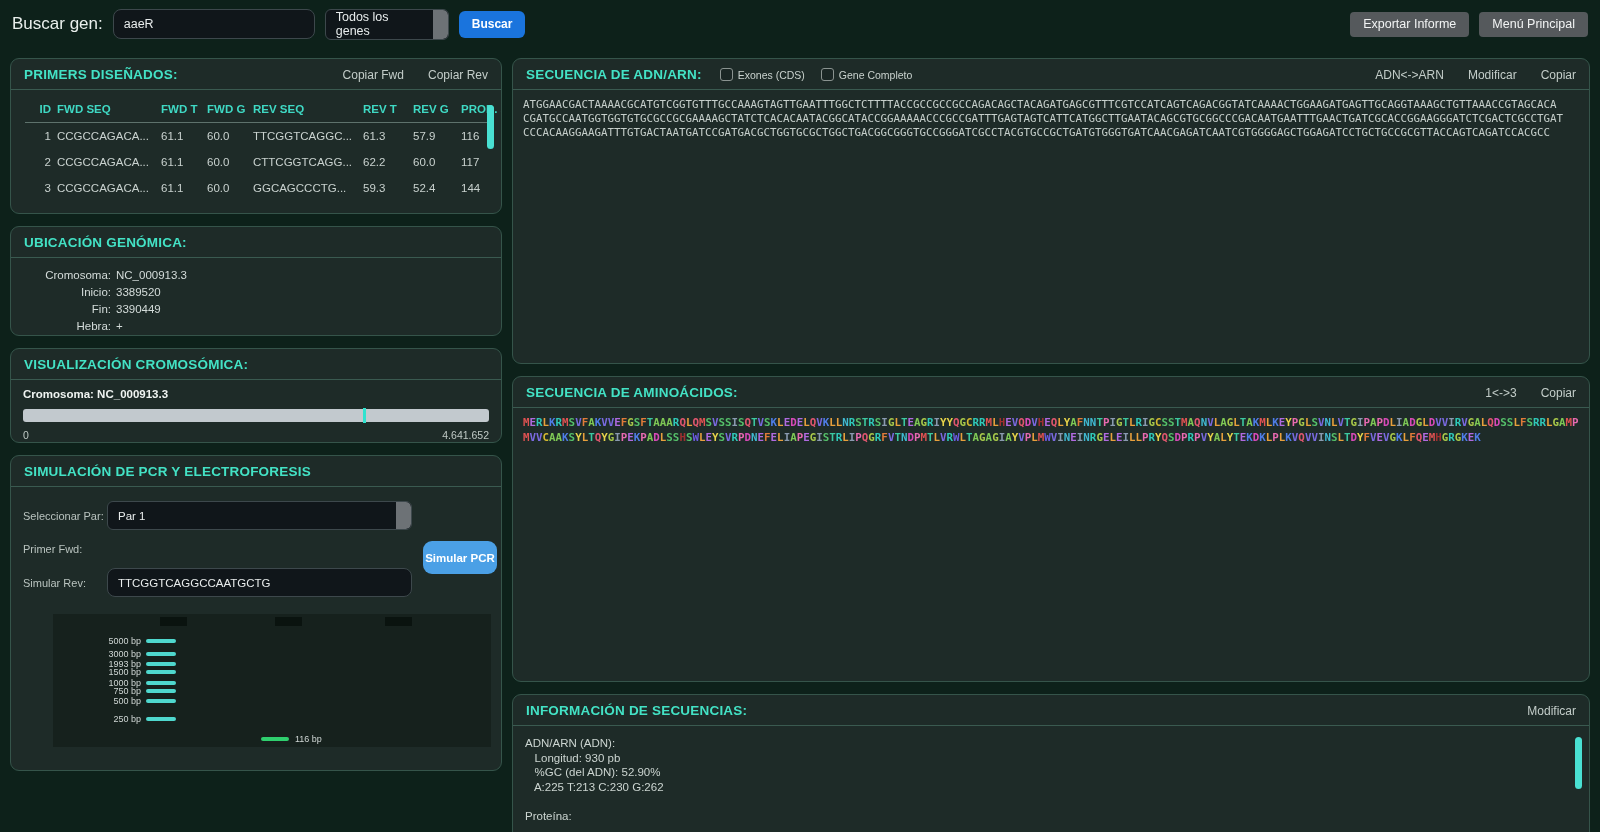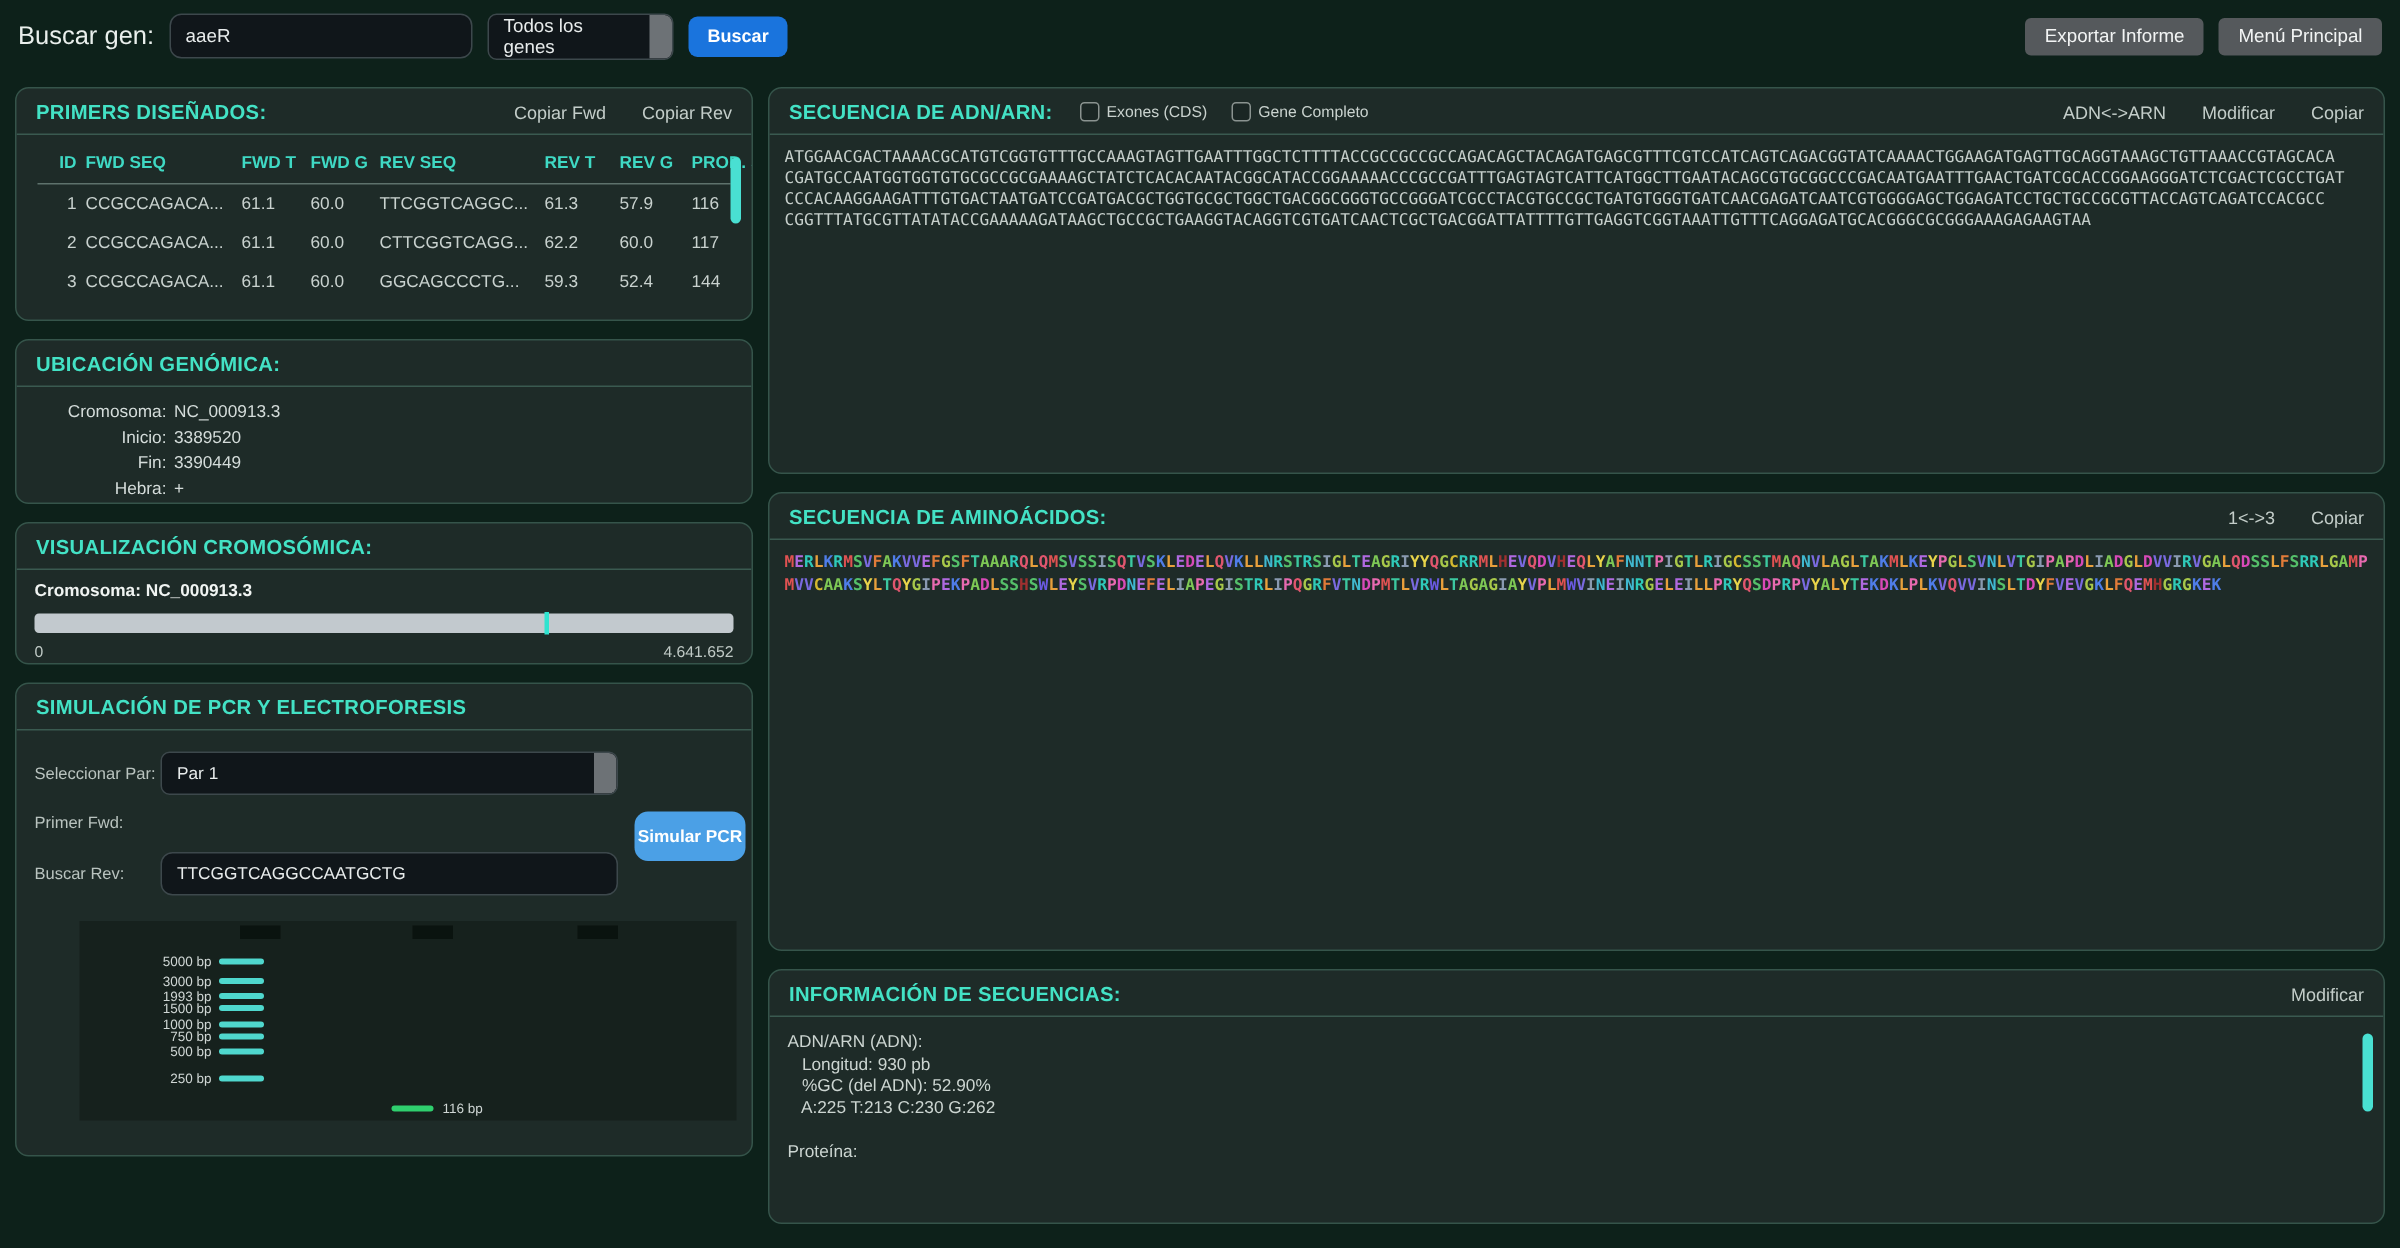--- a/index.html
+++ b/index.html
@@ -83,21 +83,21 @@
     position:absolute; left:400px; top:-2px; background:#4ba0e6; color:#fff; border:none;
     border-radius:9px; font-weight:bold; font-size:11.5px; height:33px; width:74px; cursor:pointer;
     font-family:"Liberation Sans", sans-serif;
   }
   .gel { position:relative; margin:17px 12px 0 30px; width:438px; height:133px; background:#16211d; }
   .gel .well { position:absolute; top:3px; width:27px; height:9px; background:#0a130f; }
   .gel .band { position:absolute; height:4px; border-radius:2px; }
   .gel .band-lbl { position:absolute; font-size:9px; color:#cfd6d4; transform:translateY(-3px); }
   .gel .lad-lbl { left:0; width:88px; text-align:right; }
   
-  #panel-dna { height:258px; }
+  #panel-dna { height:306px; }
   .chkgroup { display:flex; gap:16px; margin-left:10px; }
   .chk { display:flex; align-items:center; gap:5px; cursor:pointer; }
   .chk .box { width:13px; height:13px; border:1px solid #8a9390; border-radius:3px; background:#1a2624; }
   .chk .cl { font-size:10.5px; color:#c9d2ce; }
   .seq-body { padding:8px 10px; }
   .seq-line {
     font-family:"DejaVu Sans Mono", monospace; font-size:10.8px; line-height:14px;
     color:#c6cfcb; white-space:nowrap; letter-spacing:0;
   }
   #panel-protein { height:306px; }
@@ -232,21 +232,21 @@
           <div class="select">
             <span>Par 1</span>
             <span class="handle"></span>
           </div>
         </div>
         <div class="frm-row">
           <span class="k">Primer Fwd:</span>
           <button class="btn-sim">Simular PCR</button>
         </div>
         <div class="frm-row">
-          <span class="k">Buscar Rev:</span>
+          <span class="k">Simular Rev:</span>
           <input class="txt-input" value="TTCGGTCAGGCCAATGCTG" style="">
         </div>
         <div class="gel" id="gel">
             <div class="well" style="left: 107px;"></div>
             <div class="well" style="left: 222px;"></div>
             <div class="well" style="left: 332px;"></div>
             <div class="band" style="left: 93px; width: 30px; top: 25px; background: rgb(79, 216, 206);"></div>
             <div class="band-lbl lad-lbl" style="top: 25px;">5000 bp</div>
             <div class="band" style="left: 93px; width: 30px; top: 38px; background: rgb(79, 216, 206);"></div>
             <div class="band-lbl lad-lbl" style="top: 38px;">3000 bp</div>
@@ -287,21 +287,20 @@
         <div class="actions">
           <span>ADN&lt;-&gt;ARN</span>
           <span>Modificar</span>
           <span>Copiar</span>
         </div>
       </div>
       <div class="seq-body" id="dna-body">
           <div class="seq-line">ATGGAACGACTAAAACGCATGTCGGTGTTTGCCAAAGTAGTTGAATTTGGCTCTTTTACCGCCGCCGCCAGACAGCTACAGATGAGCGTTTCGTCCATCAGTCAGACGGTATCAAAACTGGAAGATGAGTTGCAGGTAAAGCTGTTAAACCGTAGCACA</div>
           <div class="seq-line">CGATGCCAATGGTGGTGTGCGCCGCGAAAAGCTATCTCACACAATACGGCATACCGGAAAAACCCGCCGATTTGAGTAGTCATTCATGGCTTGAATACAGCGTGCGGCCCGACAATGAATTTGAACTGATCGCACCGGAAGGGATCTCGACTCGCCTGAT</div>
           <div class="seq-line">CCCACAAGGAAGATTTGTGACTAATGATCCGATGACGCTGGTGCGCTGGCTGACGGCGGGTGCCGGGATCGCCTACGTGCCGCTGATGTGGGTGATCAACGAGATCAATCGTGGGGAGCTGGAGATCCTGCTGCCGCGTTACCAGTCAGATCCACGCC</div>
-          <div class="seq-line">CGGTTTATGCGTTATATACCGAAAAAGATAAGCTGCCGCTGAAGGTACAGGTCGTGATCAACTCGCTGACGGATTATTTTGTTGAGGTCGGTAAATTGTTTCAGGAGATGCACGGGCGCGGGAAAGAGAAGTAA</div>
         </div>
     </section>
 
     <section class="panel" id="panel-protein">
       <div class="panel-h">
         <span class="title">SECUENCIA DE AMINOÁCIDOS:</span>
         <div class="actions">
           <span>1&lt;-&gt;3</span>
           <span>Copiar</span>
         </div>

